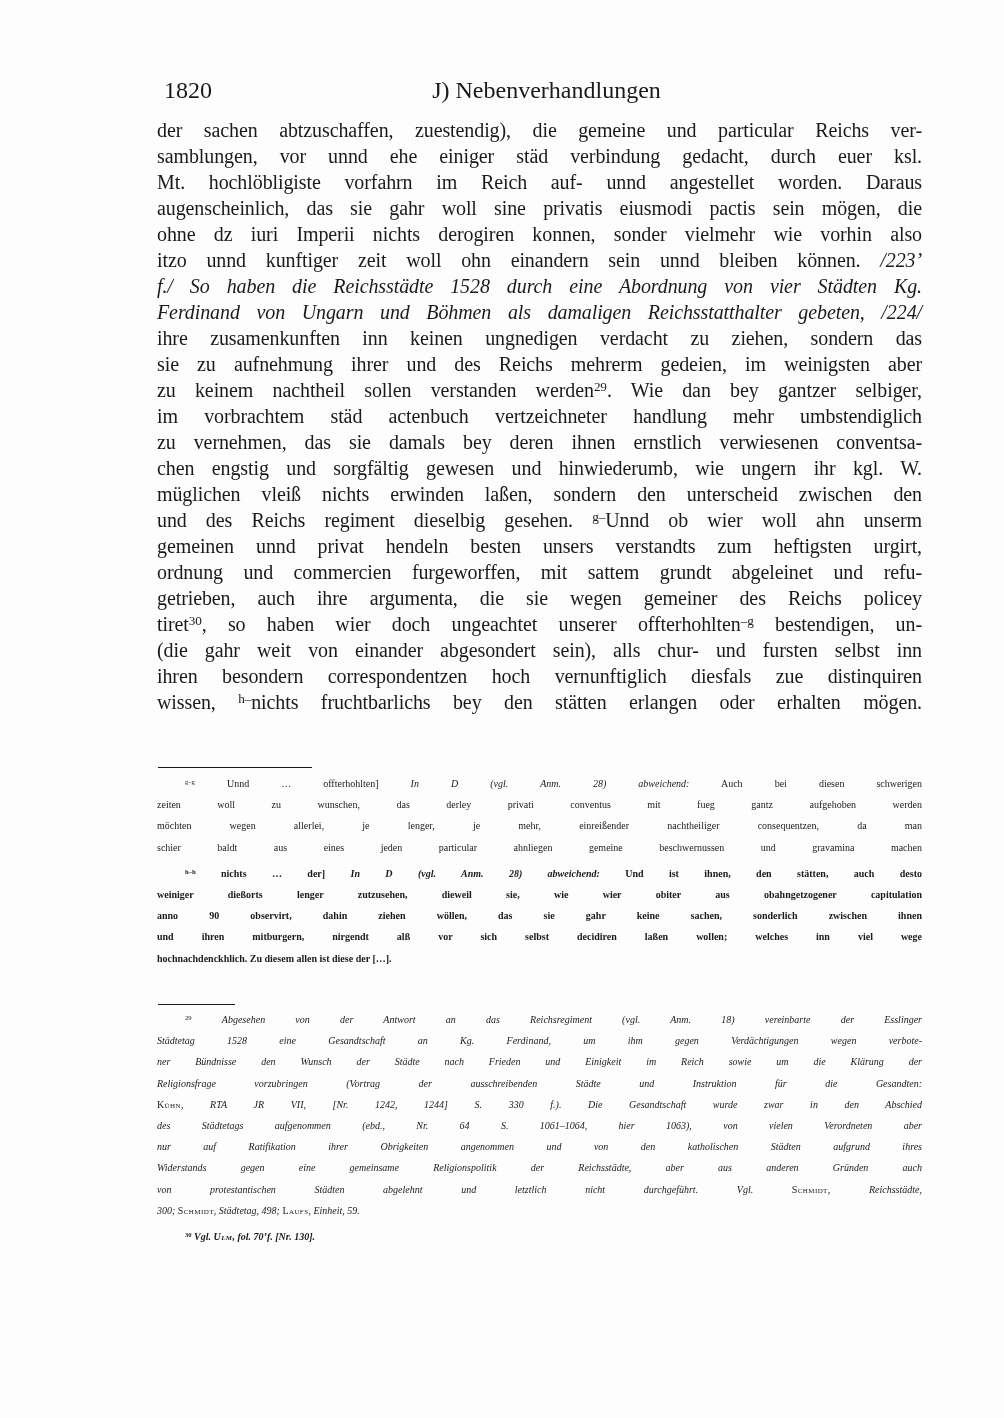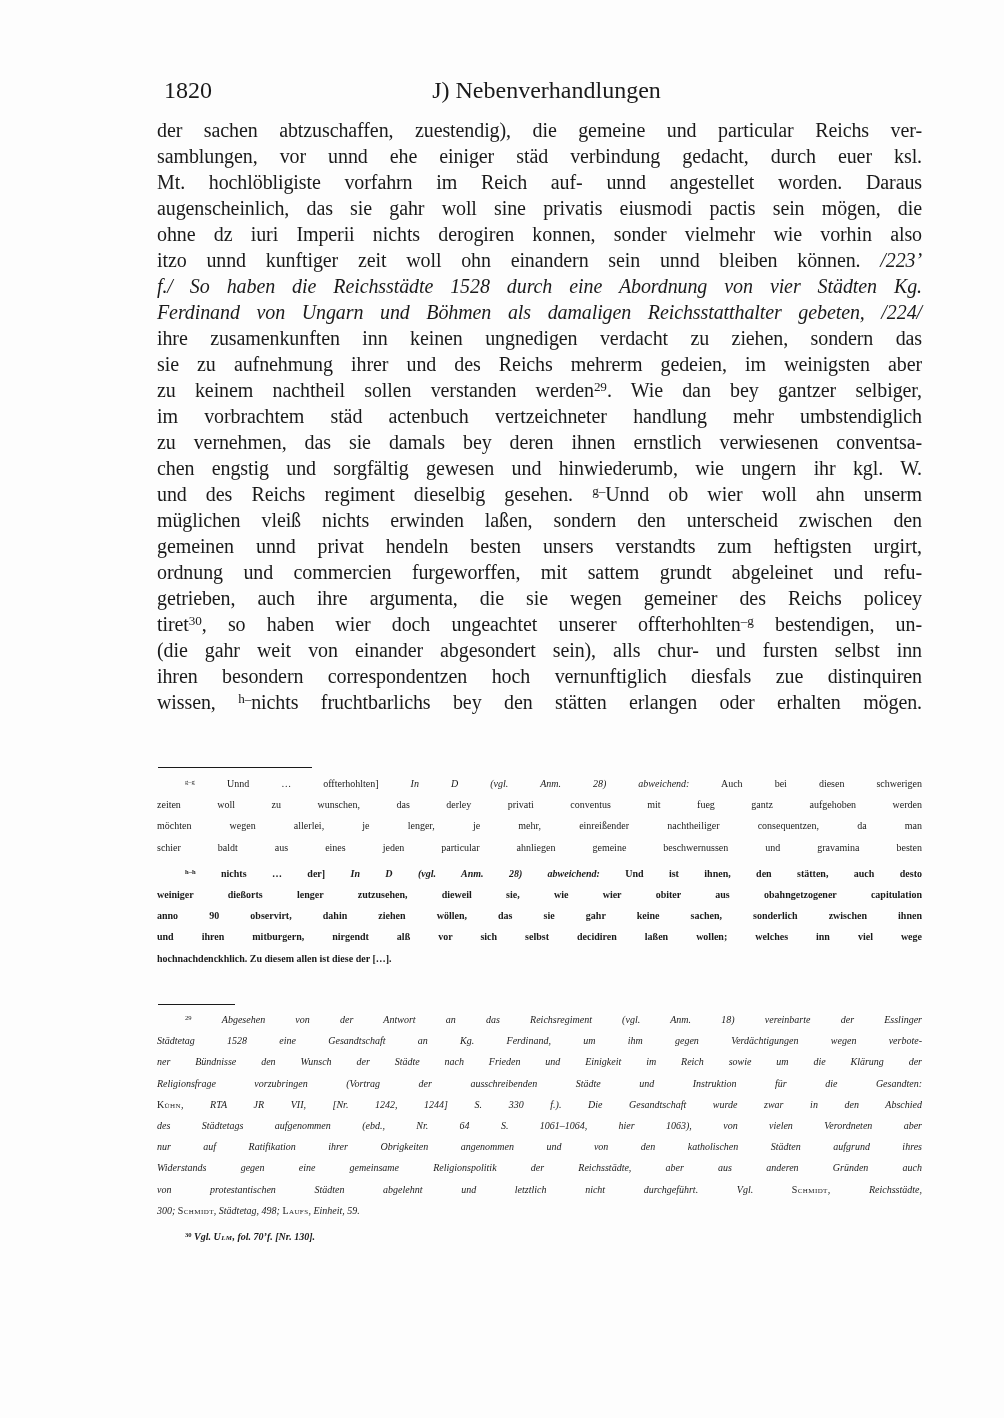--- a/index.html
+++ b/index.html
@@ -75,39 +75,39 @@
       <div class="ln just"><span>ohne dz iuri Imperii nichts derogiren konnen, sonder vielmehr wie vorhin also</span></div>
       <div class="ln just"><span>itzo unnd kunftiger zeit woll ohn einandern sein unnd bleiben können. </span><span class="i">/223’</span></div>
       <div class="ln just"><span class="i">f./ So haben die Reichsstädte 1528 durch eine Abordnung von vier Städten Kg.</span></div>
       <div class="ln just"><span class="i">Ferdinand von Ungarn und Böhmen als damaligen Reichsstatthalter gebeten, /224/</span></div>
       <div class="ln just"><span>ihre zusamenkunften inn keinen ungnedigen verdacht zu ziehen, sondern das</span></div>
       <div class="ln just"><span>sie zu aufnehmung ihrer und des Reichs mehrerm gedeien, im weinigsten aber</span></div>
       <div class="ln just"><span>zu keinem nachtheil sollen verstanden werden</span><span class="sup">29</span><span>. Wie dan bey gantzer selbiger,</span></div>
       <div class="ln just"><span>im vorbrachtem städ actenbuch vertzeichneter handlung mehr umbstendiglich</span></div>
       <div class="ln just"><span>zu vernehmen, das sie damals bey deren ihnen ernstlich verwiesenen conventsa-</span></div>
       <div class="ln just"><span>chen engstig und sorgfältig gewesen und hinwiederumb, wie ungern ihr kgl. W.</span></div>
+      <div class="ln just"><span>müglichen vleiß nichts erwinden laßen, sondern den unterscheid zwischen den</span></div>
       <div class="ln just"><span>und des Reichs regiment dieselbig gesehen. </span><span class="sup">g–</span><span>Unnd ob wier woll ahn unserm</span></div>
-      <div class="ln just"><span>müglichen vleiß nichts erwinden laßen, sondern den unterscheid zwischen den</span></div>
       <div class="ln just"><span>gemeinen unnd privat hendeln besten unsers verstandts zum heftigsten urgirt,</span></div>
       <div class="ln just"><span>ordnung und commercien furgeworffen, mit sattem grundt abgeleinet und refu-</span></div>
       <div class="ln just"><span>getrieben, auch ihre argumenta, die sie wegen gemeiner des Reichs policey</span></div>
       <div class="ln just"><span>tiret</span><span class="sup">30</span><span>, so haben wier doch ungeachtet unserer offterhohlten</span><span class="sup">–g</span><span> bestendigen, un-</span></div>
       <div class="ln just"><span>(die gahr weit von einander abgesondert sein), alls chur- und fursten selbst inn</span></div>
       <div class="ln just"><span>ihren besondern correspondentzen hoch vernunftiglich diesfals zue distinquiren</span></div>
       <div class="ln just"><span>wissen, </span><span class="sup">h–</span><span>nichts fruchtbarlichs bey den stätten erlangen oder erhalten mögen.</span></div>
     </main>
 
   <div class="rule rule-apparatus"></div>
 
   <section class="apparatus">
       <div class="note">
         <div class="ln just indent"><span class="sup">g–g</span><span> Unnd … offterhohlten] </span><span class="i">In D (vgl. Anm. 28) abweichend:</span><span> Auch bei diesen schwerigen</span></div>
         <div class="ln just"><span>zeiten woll zu wunschen, das derley privati conventus mit fueg gantz aufgehoben werden</span></div>
         <div class="ln just"><span>möchten wegen allerlei, je lenger, je mehr, einreißender nachtheiliger consequentzen, da man</span></div>
-        <div class="ln just"><span>schier baldt aus eines jeden particular ahnliegen gemeine beschwernussen und gravamina besten</span></div>
+        <div class="ln just"><span>schier baldt aus eines jeden particular ahnliegen gemeine beschwernussen und gravamina machen</span></div>
       </div>
       <div class="note">
         <div class="ln just indent"><span class="sup">h–h</span><span> nichts … der] </span><span class="i">In D (vgl. Anm. 28) abweichend:</span><span> Und ist ihnen, den stätten, auch desto</span></div>
         <div class="ln just"><span>weiniger dießorts lenger zutzusehen, dieweil sie, wie wier obiter aus obahngetzogener capitulation</span></div>
         <div class="ln just"><span>anno 90 observirt, dahin ziehen wöllen, das sie gahr keine sachen, sonderlich zwischen ihnen</span></div>
         <div class="ln just"><span>und ihren mitburgern, nirgendt alß vor sich selbst decidiren laßen wollen; welches inn viel wege</span></div>
         <div class="ln"><span>hochnachdenckhlich. Zu diesem allen ist diese der […].</span></div>
       </div>
     </section>
 

